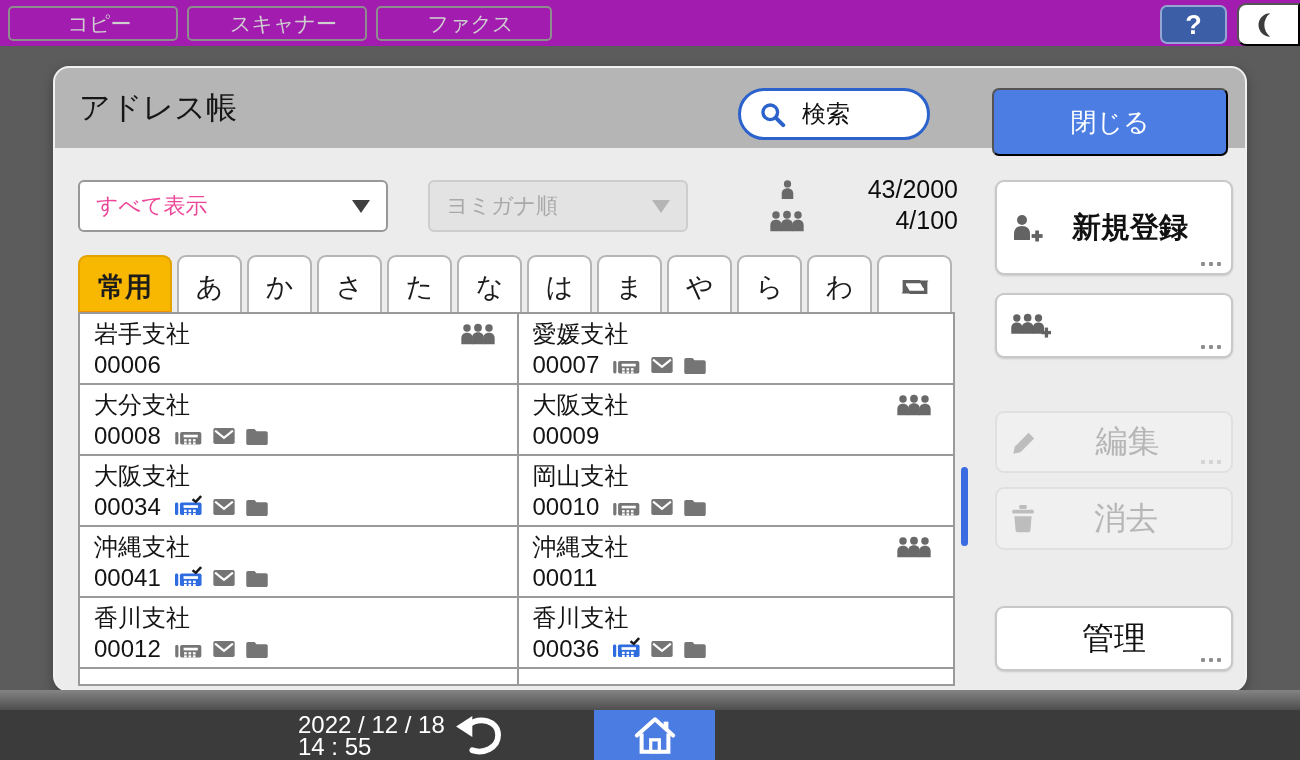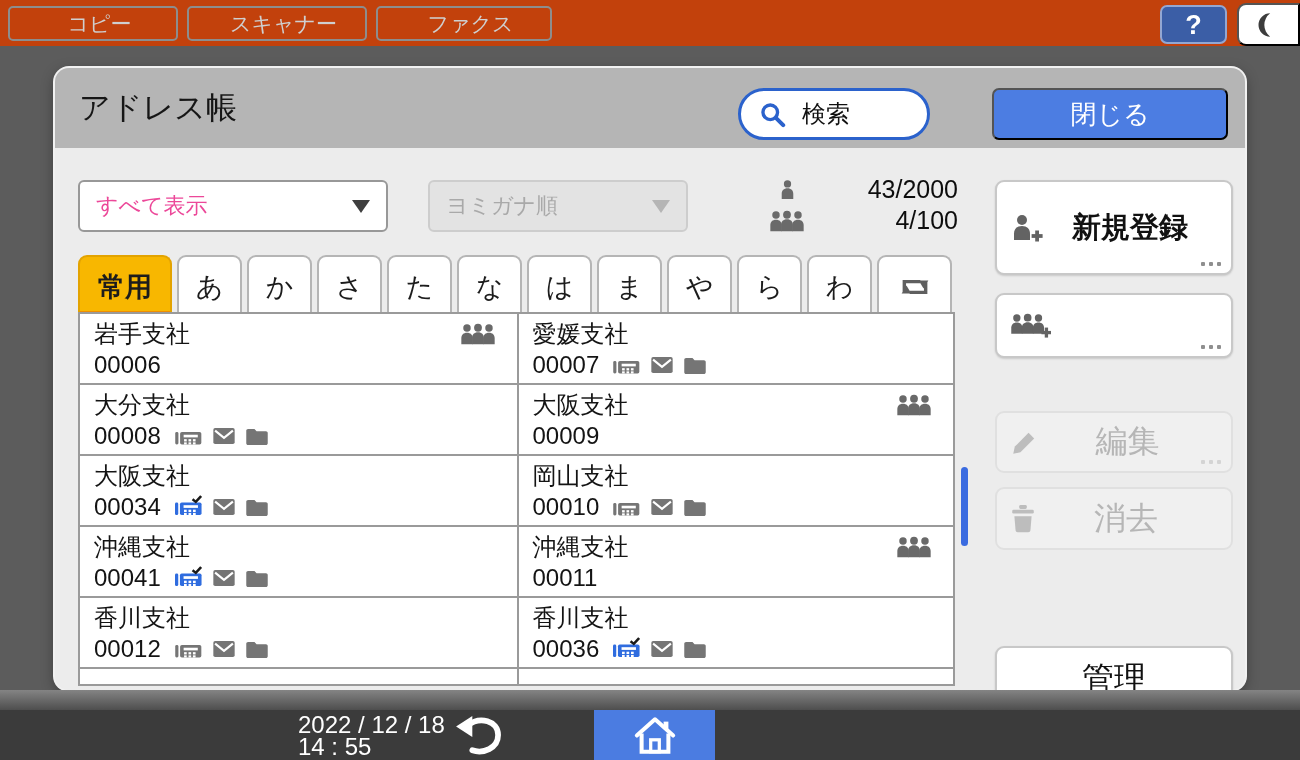--- a/index.html
+++ b/index.html
@@ -4,21 +4,21 @@
 <style>
   * { margin:0; padding:0; box-sizing:border-box; }
   html,body { background:#2e2e2e; }
   .screen {
     position:relative; width:1300px; height:760px; overflow:hidden;
     background:#5c5c5c;
     font-family:"Liberation Sans","DejaVu Sans",sans-serif;
     color:#151515;
   }
   
-  .topbar { position:absolute; top:0; left:0; right:0; height:46px; background:#c2410c; }
+  .topbar { position:absolute; top:0; left:0; right:0; height:46px; background:#a21caf; }
   .topbar .apps { position:absolute; left:8px; top:6px; display:flex; gap:9px; }
   .app-tab {
     height:35px; border:2px solid #8d8d8d; border-radius:5px; background:transparent;
     color:#cfcfcf; font-size:21px; line-height:31px; padding-left:13px;
   }
   .app-tab.w1{width:170px;} .app-tab.w2{width:180px;} .app-tab.w3{width:176px;}
   .help-btn {
     position:absolute; left:1160px; top:5px; width:67px; height:39px;
     background:#3b5ea6; border:2px solid #93a7d2; border-radius:7px;
     color:#fff; font-size:27px; font-weight:bold; text-align:center; line-height:34px;
@@ -36,21 +36,21 @@
   }
   .dlg-header { position:absolute; top:0; left:0; right:0; height:80px; background:#b5b5b5; }
   .dlg-title { position:absolute; left:24px; top:0; line-height:80px; font-size:31px; color:#161616; }
   .search-btn {
     position:absolute; left:683px; top:20px; width:192px; height:52px;
     background:#fff; border:3px solid #2b62cc; border-radius:27px;
     display:flex; align-items:center; padding-left:18px; gap:16px;
   }
   .search-btn .lbl { font-size:24px; color:#111; }
   .close-btn {
-    position:absolute; left:937px; top:20px; width:236px; height:52px;
+    position:absolute; left:937px; top:20px; width:236px; height:68px;
     background:#4c7de2; border-radius:7px; color:#fff; font-size:26px;
     display:flex; align-items:center; justify-content:center;text-align:center;
   }
   .dlg-body { position:absolute; top:80px; left:0; right:0; bottom:0; }
   
   .dd {
     position:absolute; height:52px; border-radius:6px; display:flex;
     align-items:center; justify-content:space-between; padding:0 16px; font-size:22px;
   }
   .dd.enabled { left:23px; top:32px; width:310px; background:#fff; border:2px solid #989898; color:#ec4899; }
@@ -101,21 +101,21 @@
   .side-btn .slbl { flex:1; text-align:center; font-size:32px; color:#111; }
   .side-btn.disabled { background:#f0f0f0; border-color:#e0e0e0; box-shadow:none; }
   .side-btn.disabled .sicon { color:#bdbdbd; }
   .side-btn.disabled .slbl { color:#b6b6b6; }
   .b-register { top:32px; height:95px; }
   .b-register .slbl { font-size:29px;font-weight:bold; }
   .b-creategroup { top:145px; height:65px; }
   .b-creategroup .slbl { font-size:24px; }
   .b-edit { top:263px; height:62px; }
   .b-delete { top:339px; height:63px; }
-  .b-manage { top:458px; height:65px;margin-top:40px; }
+  .b-manage { top:458px; height:65px; }
   .dots { position:absolute; right:10px; bottom:7px; display:flex; gap:4px; }
   .dots i { width:4px; height:4px; border-radius:1px; background:#8f8f8f; }
   .side-btn.disabled .dots i { background:#d4d4d4; }
   
   .bottom-fade { position:absolute; left:0; right:0; top:690px; height:20px; background:linear-gradient(#848484,#4e4e4e); }
   .bottombar { position:absolute; left:0; right:0; top:710px; height:50px; background:#3b3b3b; }
   .datetime { position:absolute; left:298px; top:4px; color:#fff; font-size:24px; line-height:22px; }
   .back-btn { position:absolute; left:446px; top:3px; width:66px; height:44px; display:flex; align-items:center; justify-content:center; color:#fff; background:transparent; border:none; }
   .home-btn { position:absolute; left:594px; top:0; width:121px; height:50px; background:#4b7ce1; display:flex; align-items:center; justify-content:center; color:#fff; border:none; }
   svg.ic { display:block; }

